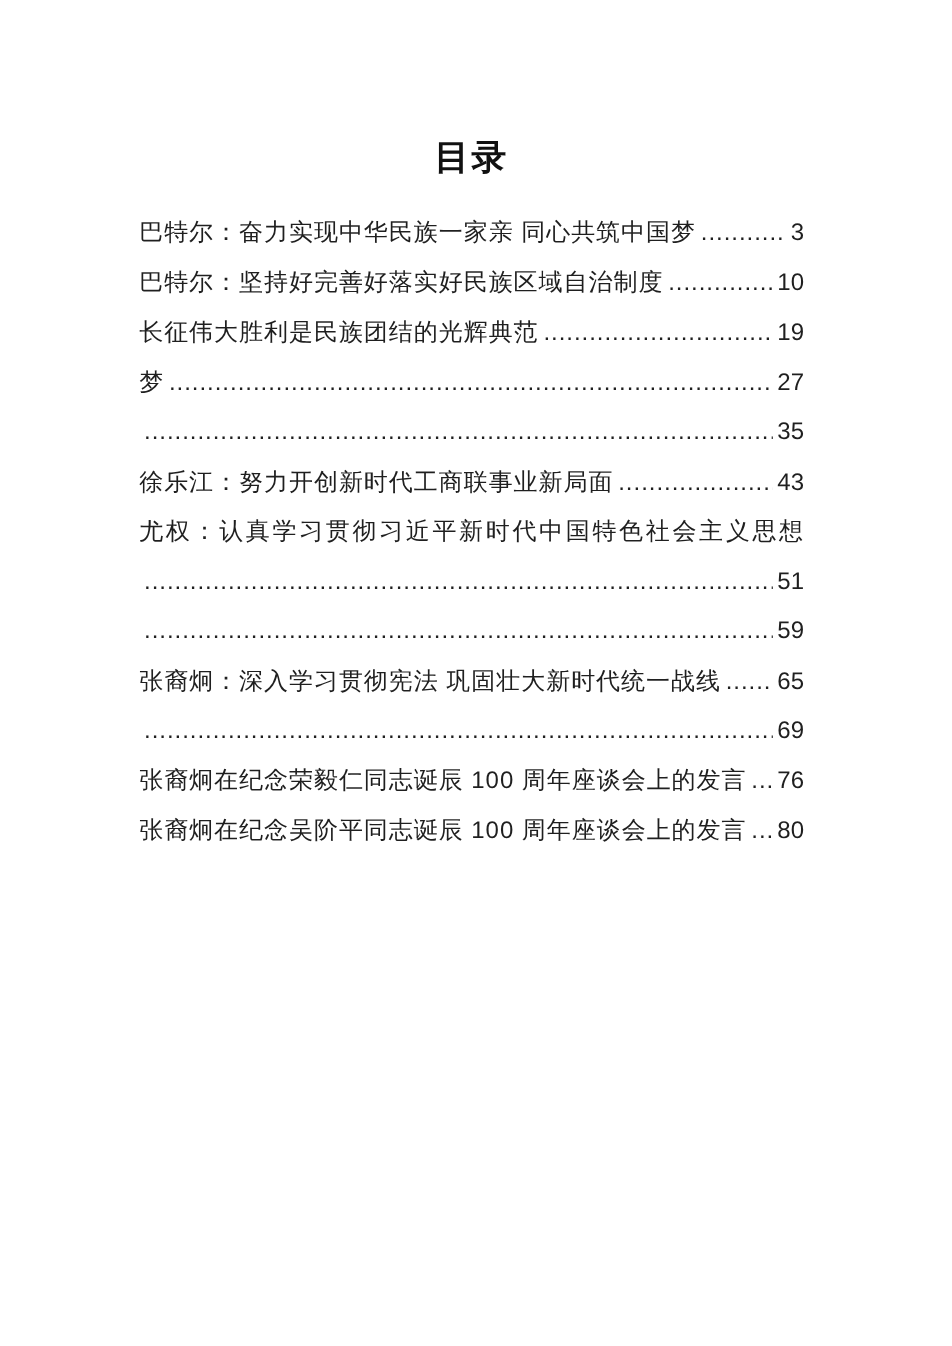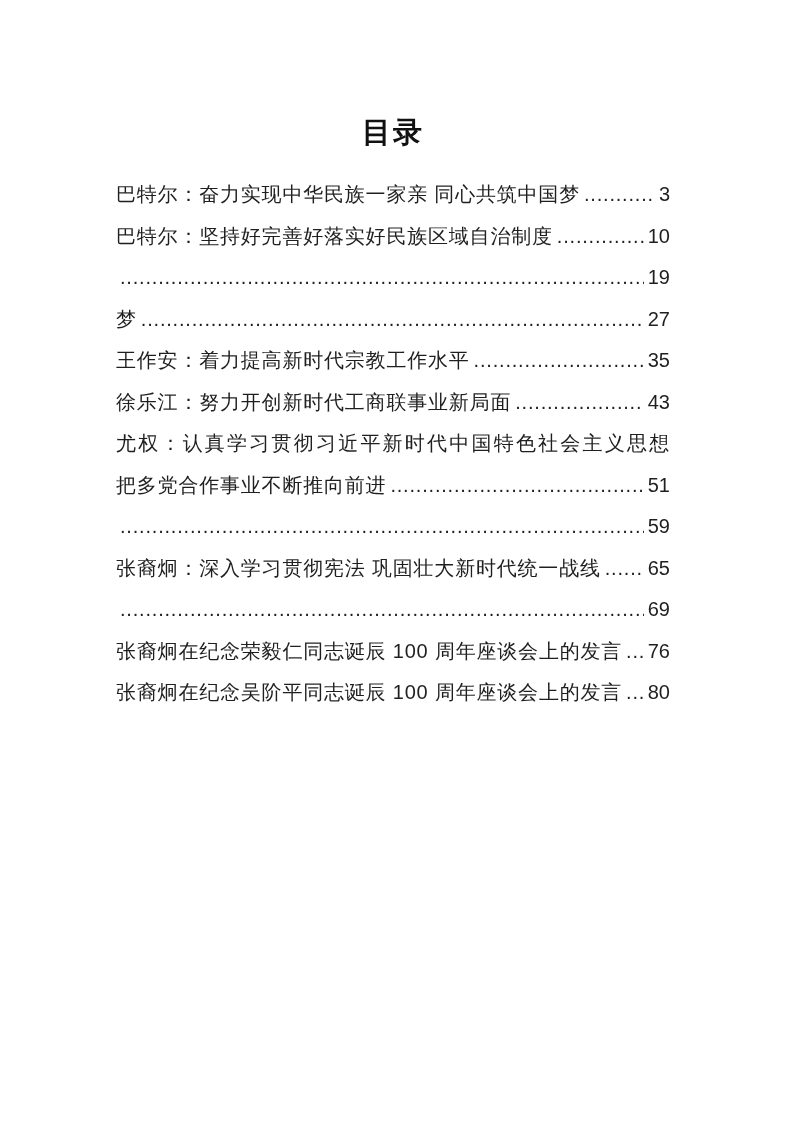--- a/index.html
+++ b/index.html
@@ -83,49 +83,48 @@
       </div>
       <div class="toc-entry">
         <div class="toc-line-last">
           <span class="toc-text">巴特尔：坚持好完善好落实好民族区域自治制度</span>
           <span class="leader">............................................................................................................................................................................................................................</span>
           <span class="page-num">10</span>
         </div>
       </div>
       <div class="toc-entry">
         <div class="toc-line-last">
+          <span class="toc-text">长征伟大胜利是民族团结的光辉典范</span>
           <span class="leader">............................................................................................................................................................................................................................</span>
           <span class="page-num">19</span>
         </div>
       </div>
       <div class="toc-entry">
         <div class="toc-line-last">
           <span class="toc-text">梦</span>
           <span class="leader">............................................................................................................................................................................................................................</span>
           <span class="page-num">27</span>
         </div>
       </div>
       <div class="toc-entry">
         <div class="toc-line-last">
-          <span class="toc-text">王作安：着力提高新时代宗教工作水平</span>
           <span class="leader">............................................................................................................................................................................................................................</span>
           <span class="page-num">35</span>
         </div>
       </div>
       <div class="toc-entry">
         <div class="toc-line-last">
           <span class="toc-text">徐乐江：努力开创新时代工商联事业新局面</span>
           <span class="leader">............................................................................................................................................................................................................................</span>
           <span class="page-num">43</span>
         </div>
       </div>
       <div class="toc-entry">
         <div class="toc-line-wrap">尤权：认真学习贯彻习近平新时代中国特色社会主义思想</div>
         <div class="toc-line-last">
-          <span class="toc-text">把多党合作事业不断推向前进</span>
           <span class="leader">............................................................................................................................................................................................................................</span>
           <span class="page-num">51</span>
         </div>
       </div>
       <div class="toc-entry">
         <div class="toc-line-last">
           <span class="leader">............................................................................................................................................................................................................................</span>
           <span class="page-num">59</span>
         </div>
       </div>

